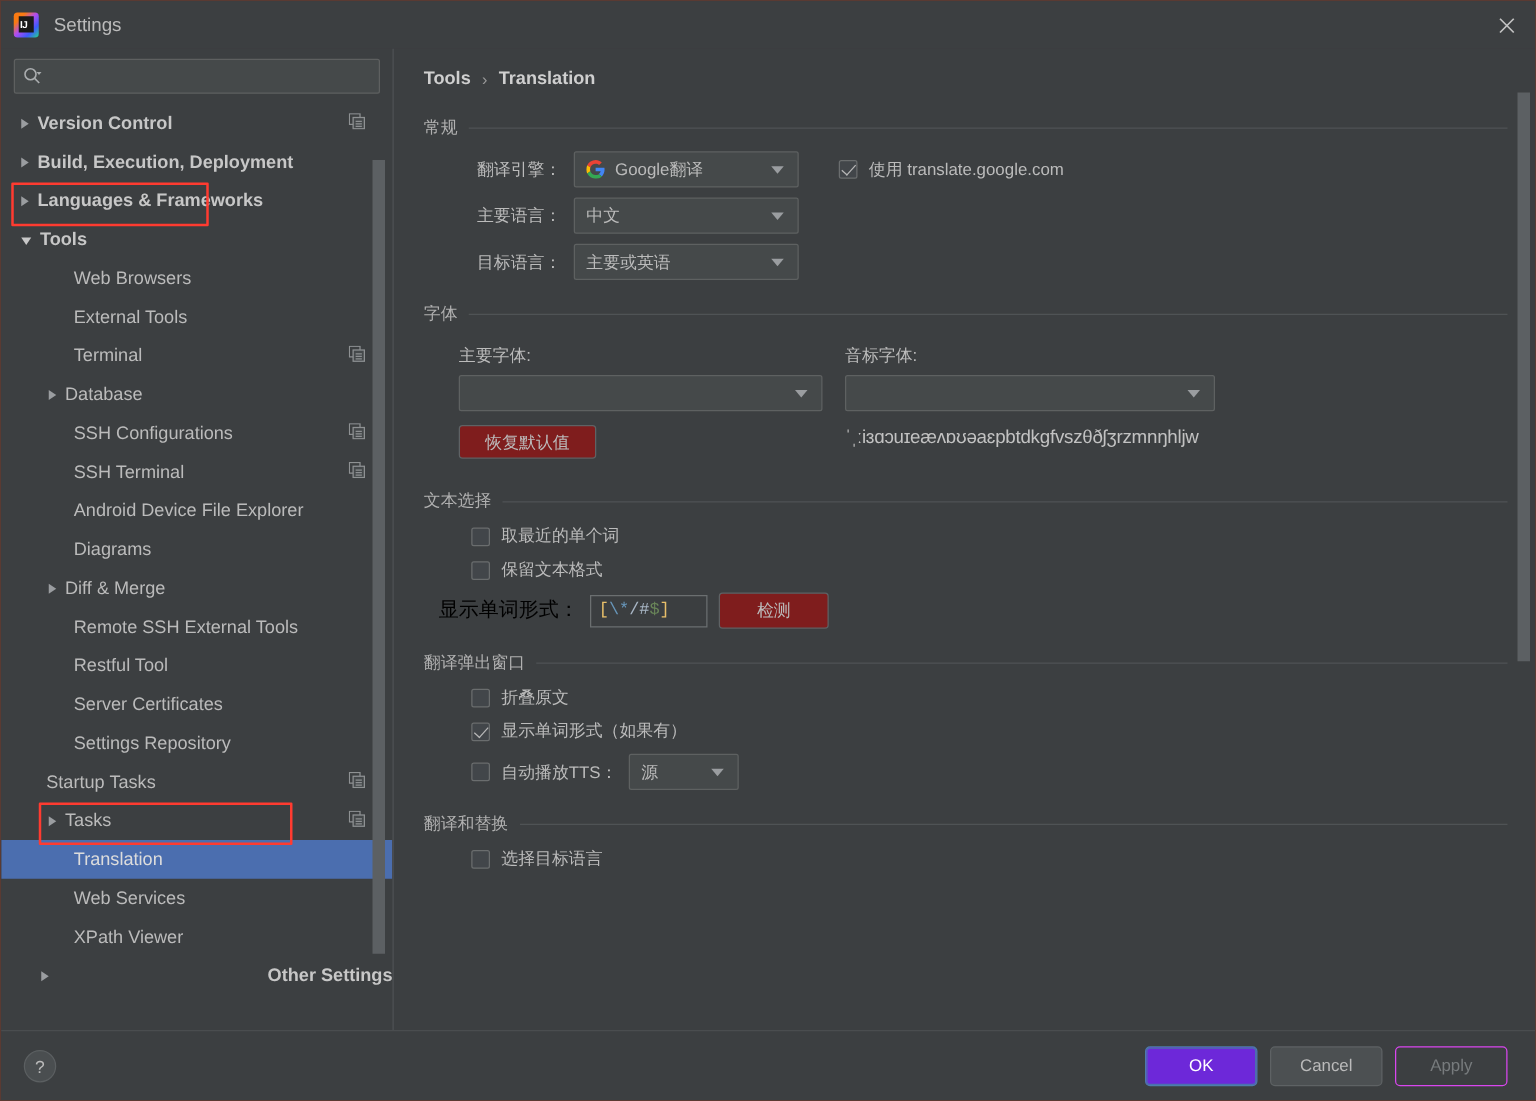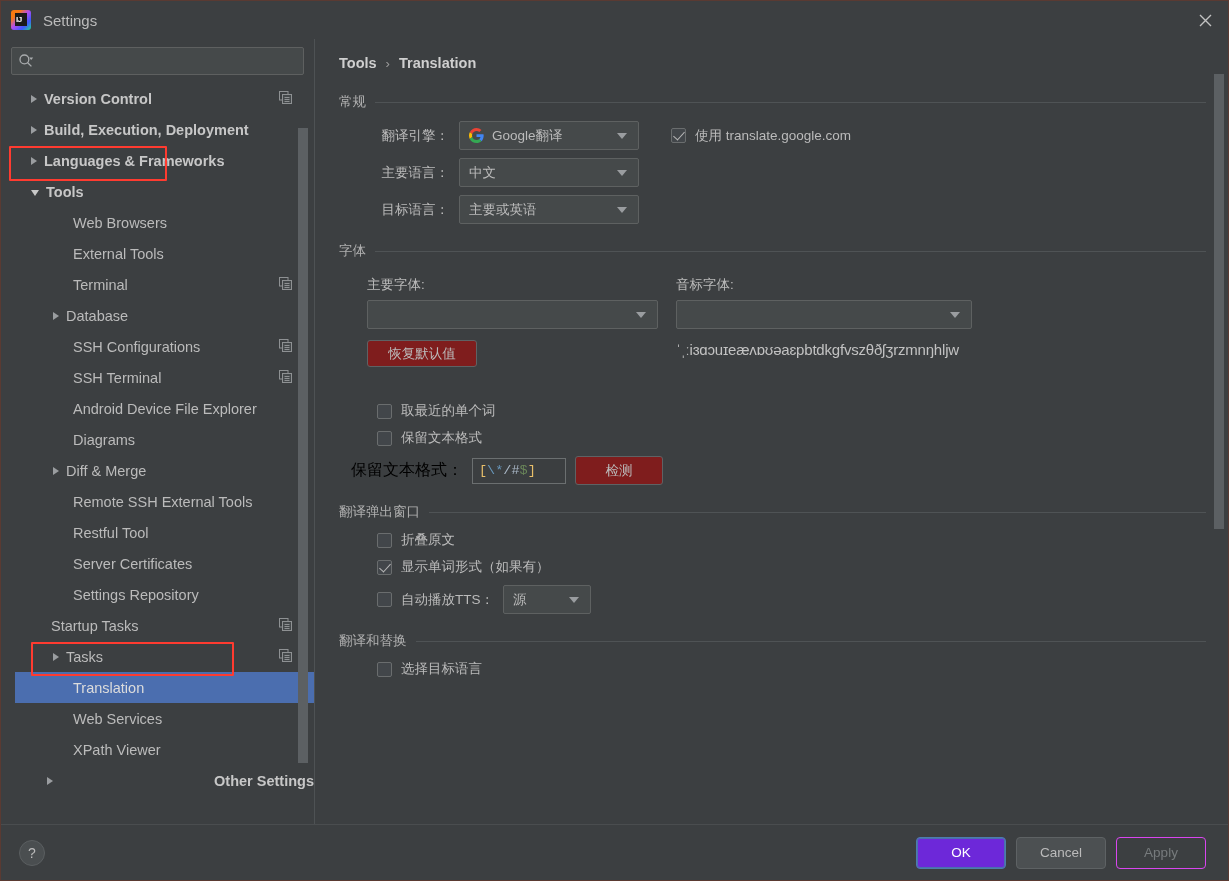--- a/index.html
+++ b/index.html
@@ -72,21 +72,21 @@
   .search-box .magnifier { display: block; }
   .search-box input {
     flex: 1; background: transparent; border: none; outline: none;
     color: #bbbbbb; font-size: 13px;
     font-family: "Liberation Sans", sans-serif; padding-left: 6px;
   }
   .tree {
     flex: 1 1 auto; position: relative; overflow: hidden;
     margin-top: 2px;
   }
-  .tree-clip { position: absolute; inset: 0; margin-left: 14px; }
+  .tree-clip { position: absolute; inset: 0; }
   .node {
     height: 31px; display: flex; align-items: center;
     position: relative; cursor: pointer;
     font-size: 14.5px; color: #bbbbbb; white-space: nowrap;
   }
   .node.top { font-weight: bold; color: #c7c7c7; }
   .node .arrow {
     width: 0; height: 0; margin-right: 7px; flex: 0 0 auto;
   }
   .node .arrow.right {
@@ -499,31 +499,35 @@
                   <span></span>
                   <span class="caret"></span>
                 </div>
                 <div class="ipa-preview">ˈˌːiɜɑɔuɪeæʌɒʊəaɛpbtdkgfvszθðʃʒrzmnŋhljw</div>
               </div>
             </div>
           </div>
         </div>
 
         <div class="group" style="margin-top:25px;">
+          <div class="group-head">
+            <span>文本选择</span>
+            <span class="rule"></span>
+          </div>
           <div class="group-body" style="padding-left:38px;">
             <div class="chk-row">
               <span class="chk"></span>
               <span>取最近的单个词</span>
             </div>
             <div class="chk-row">
               <span class="chk"></span>
               <span>保留文本格式</span>
             </div>
             <div class="regex-row">
-              <span style="margin-left:-26px;">保留文本格式：</span>
+              <span style="margin-left:-26px;">显示单词形式：</span>
               <span class="regex-input">
                 <span style="color:#e8bf6a;">[</span>
                   <span style="color:#6897bb;">\*</span>
                   <span style="color:#a9b7c6;">/#</span>
                   <span style="color:#6a8759;">$</span>
                   <span style="color:#e8bf6a;">]</span>
               </span>
               <span class="btn btn-detect">检测</span>
             </div>
           </div>

